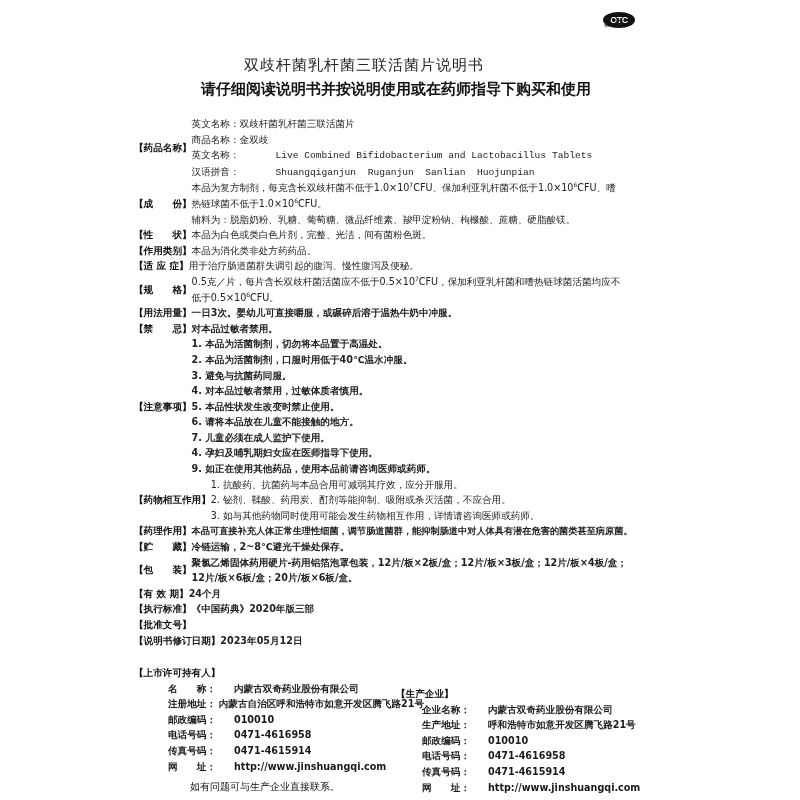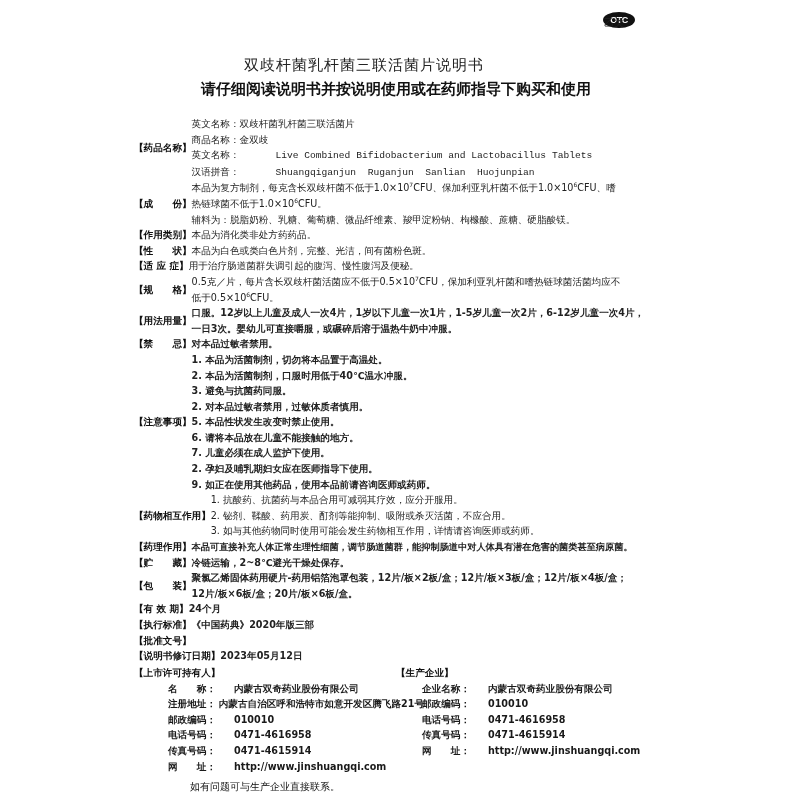--- a/index.html
+++ b/index.html
@@ -75,30 +75,30 @@
   <div class="row">
     <span class="label">【成　　份】</span>
     <div class="val">
       <span class="line"><span>本品为复方制剂，每克含长双歧杆菌不低于1.0×10</span><sup>7</sup><span>CFU、保加利亚乳杆菌不低于1.0×10</span><sup>6</sup><span>CFU、嗜</span></span>
       <span class="line"><span>热链球菌不低于1.0×10</span><sup>6</sup><span>CFU。</span></span>
       <span class="line">辅料为：脱脂奶粉、乳糖、葡萄糖、微晶纤维素、羧甲淀粉钠、枸橼酸、蔗糖、硬脂酸镁。</span>
     </div>
   </div>
 
   <div class="row">
+    <span class="label">【性　　状】</span>
+    <div class="val">
+        <span class="line">本品为白色或类白色片剂，完整、光洁，间有菌粉色斑。</span>
+      </div>
+  </div>
+
+  <div class="row">
     <span class="label">【作用类别】</span>
     <div class="val">
         <span class="line">本品为消化类非处方药药品。</span>
-      </div>
-  </div>
-
-  <div class="row">
-    <span class="label">【性　　状】</span>
-    <div class="val">
-        <span class="line">本品为白色或类白色片剂，完整、光洁，间有菌粉色斑。</span>
       </div>
   </div>
 
   <div class="row">
     <span class="label">【适 应 症】</span>
     <div class="val">
         <span class="line">用于治疗肠道菌群失调引起的腹泻、慢性腹泻及便秘。</span>
       </div>
   </div>
 
@@ -106,44 +106,43 @@
     <span class="label">【规　　格】</span>
     <div class="val">
       <span class="line"><span>0.5克／片，每片含长双歧杆菌活菌应不低于0.5×10</span><sup>7</sup><span>CFU，保加利亚乳杆菌和嗜热链球菌活菌均应不</span></span>
       <span class="line"><span>低于0.5×10</span><sup>6</sup><span>CFU。</span></span>
     </div>
   </div>
 
   <div class="row">
     <span class="label">【用法用量】</span>
     <div class="val bold">
-      <span class="line">口服。12岁以上儿童及成人一次4片，1岁以下儿童一次1片，1-5岁儿童一次2片，6-12岁儿童一次4片，</span>
       <span class="line">一日3次。婴幼儿可直接嚼服，或碾碎后溶于温热牛奶中冲服。</span>
     </div>
   </div>
 
 
   <div class="row">
     <span class="label">【禁　　忌】</span>
     <div class="val bold">
         <span class="line">对本品过敏者禁用。</span>
       </div>
   </div>
 
   <div class="row">
     <span class="label">【注意事项】</span>
     <div class="val bold">
       <span class="line">1. 本品为活菌制剂，切勿将本品置于高温处。</span>
       <span class="line">2. 本品为活菌制剂，口服时用低于40℃温水冲服。</span>
       <span class="line">3. 避免与抗菌药同服。</span>
-      <span class="line">2. 对本品过敏者禁用，过敏体质者慎用。</span>
+      <span class="line">4. 对本品过敏者禁用，过敏体质者慎用。</span>
       <span class="line">5. 本品性状发生改变时禁止使用。</span>
       <span class="line">6. 请将本品放在儿童不能接触的地方。</span>
       <span class="line">7. 儿童必须在成人监护下使用。</span>
-      <span class="line">2. 孕妇及哺乳期妇女应在医师指导下使用。</span>
+      <span class="line">4. 孕妇及哺乳期妇女应在医师指导下使用。</span>
       <span class="line">9. 如正在使用其他药品，使用本品前请咨询医师或药师。</span>
     </div>
   </div>
 
   <div class="row">
     <span class="label">【药物相互作用】</span>
     <div class="val">
       <span class="line">1. 抗酸药、抗菌药与本品合用可减弱其疗效，应分开服用。</span>
       <span class="line">2. 铋剂、鞣酸、药用炭、酊剂等能抑制、吸附或杀灭活菌，不应合用。</span>
       <span class="line">3. 如与其他药物同时使用可能会发生药物相互作用，详情请咨询医师或药师。</span>
@@ -222,28 +221,32 @@
           <span class="k">传真号码：</span>
           <span class="v">0471-4615914</span>
         </div>
       <div class="kv">
           <span class="k">网　　址：</span>
           <span class="v">http://www.jinshuangqi.com</span>
         </div>
     </div>
   </div>
 
-  <div class="col col-right" style="left:262px;">
+  <div class="col col-right" style="left:262px;margin-top:21px;">
     <div class="col-head">【生产企业】</div>
     <div style="padding-left:26px;">
       <div class="kv">
           <span class="k">企业名称：</span>
           <span class="v">内蒙古双奇药业股份有限公司</span>
         </div>
       <div class="kv">
+          <span class="k">生产地址：</span>
+          <span class="v">呼和浩特市如意开发区腾飞路21号</span>
+        </div>
+      <div class="kv">
           <span class="k">邮政编码：</span>
           <span class="v">010010</span>
         </div>
       <div class="kv">
           <span class="k">电话号码：</span>
           <span class="v">0471-4616958</span>
         </div>
       <div class="kv">
           <span class="k">传真号码：</span>
           <span class="v">0471-4615914</span>

